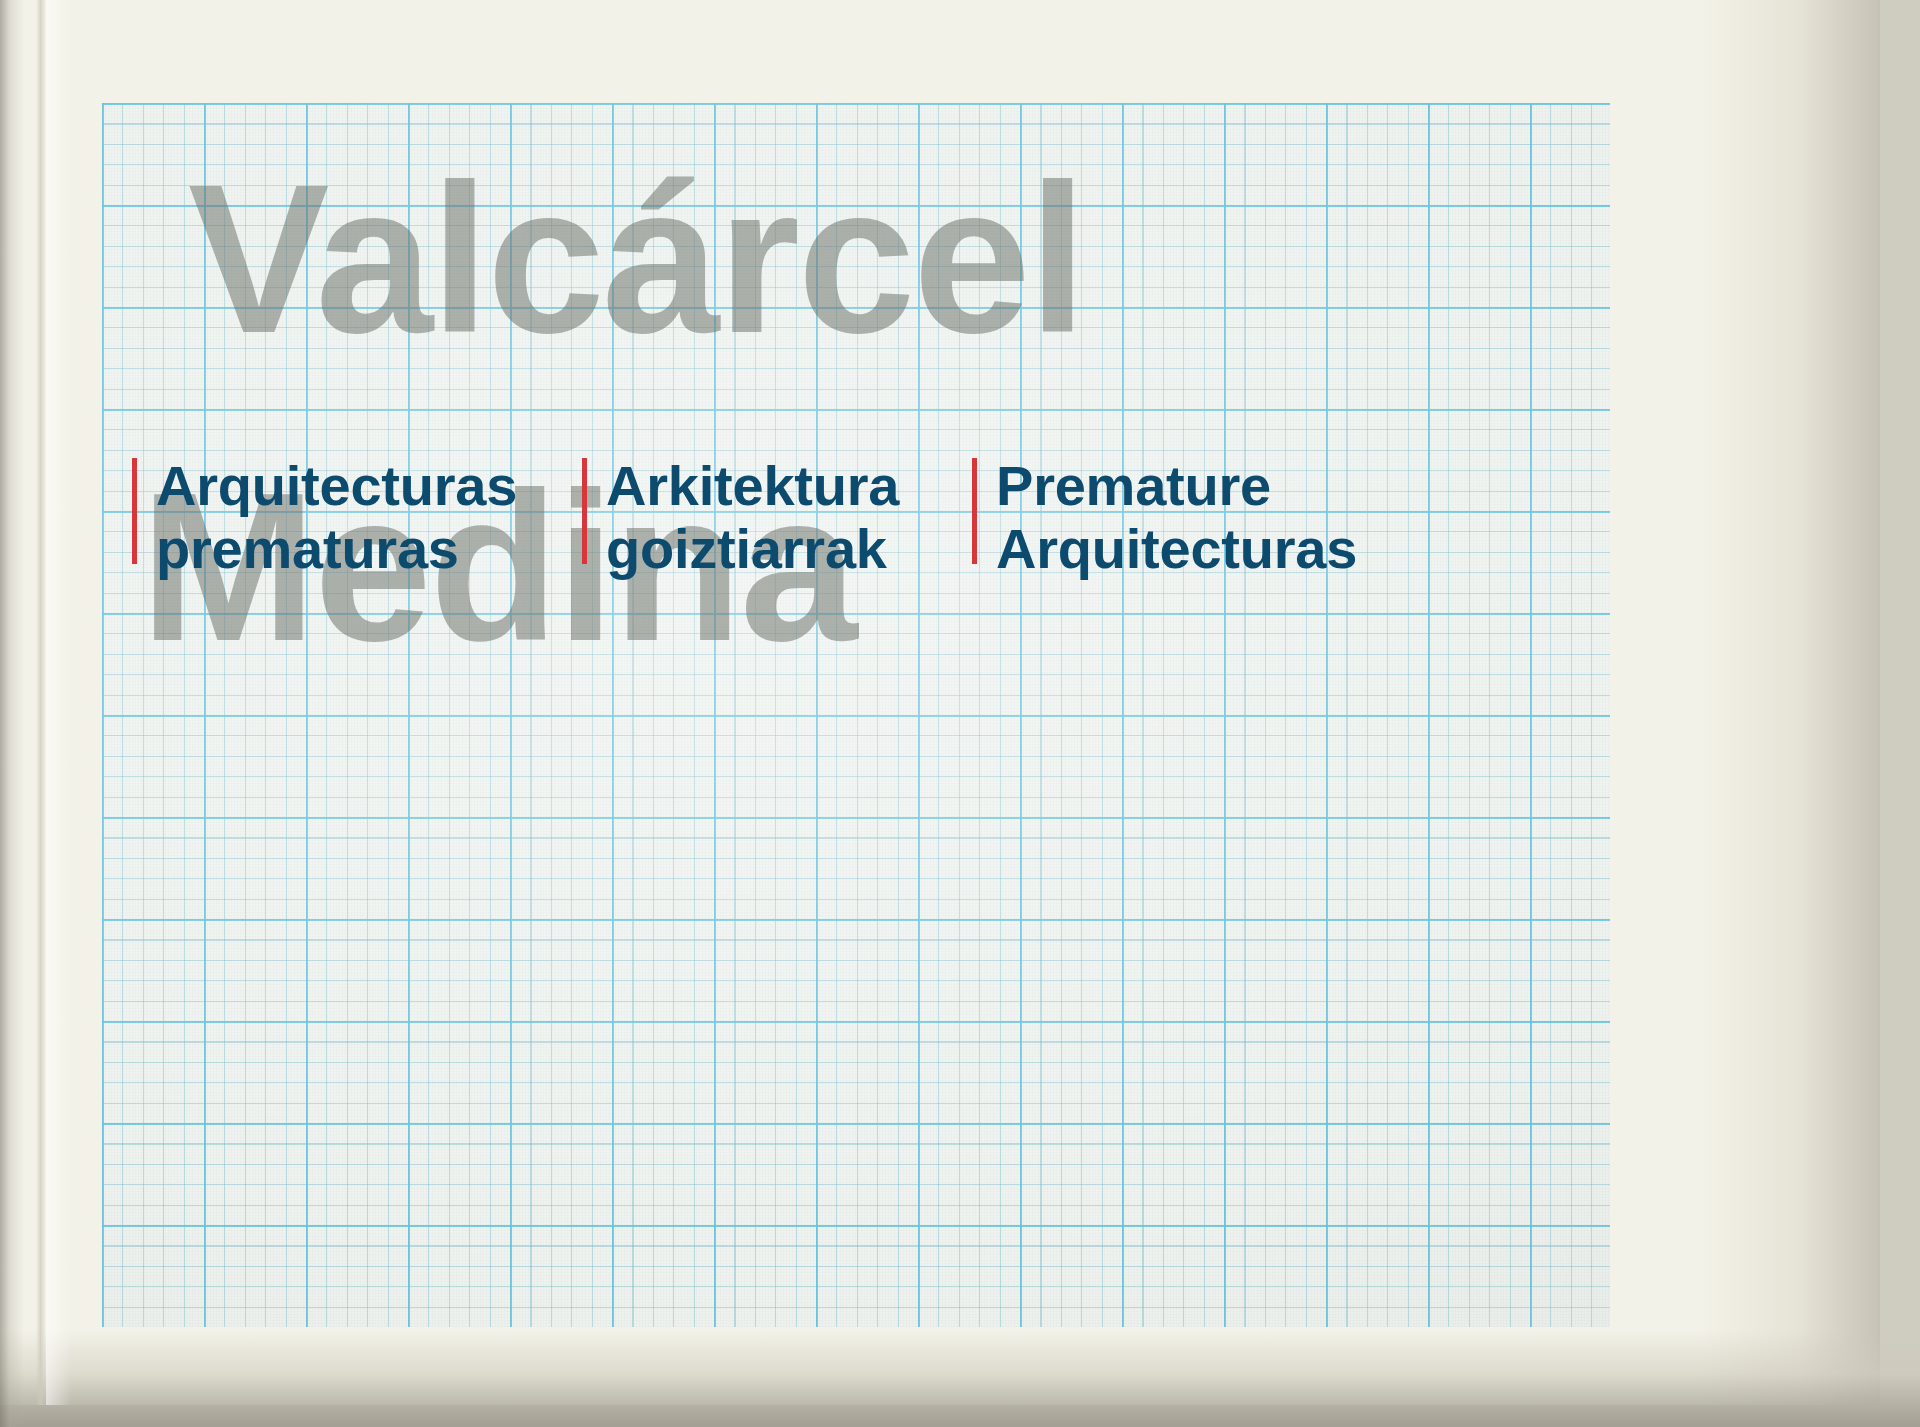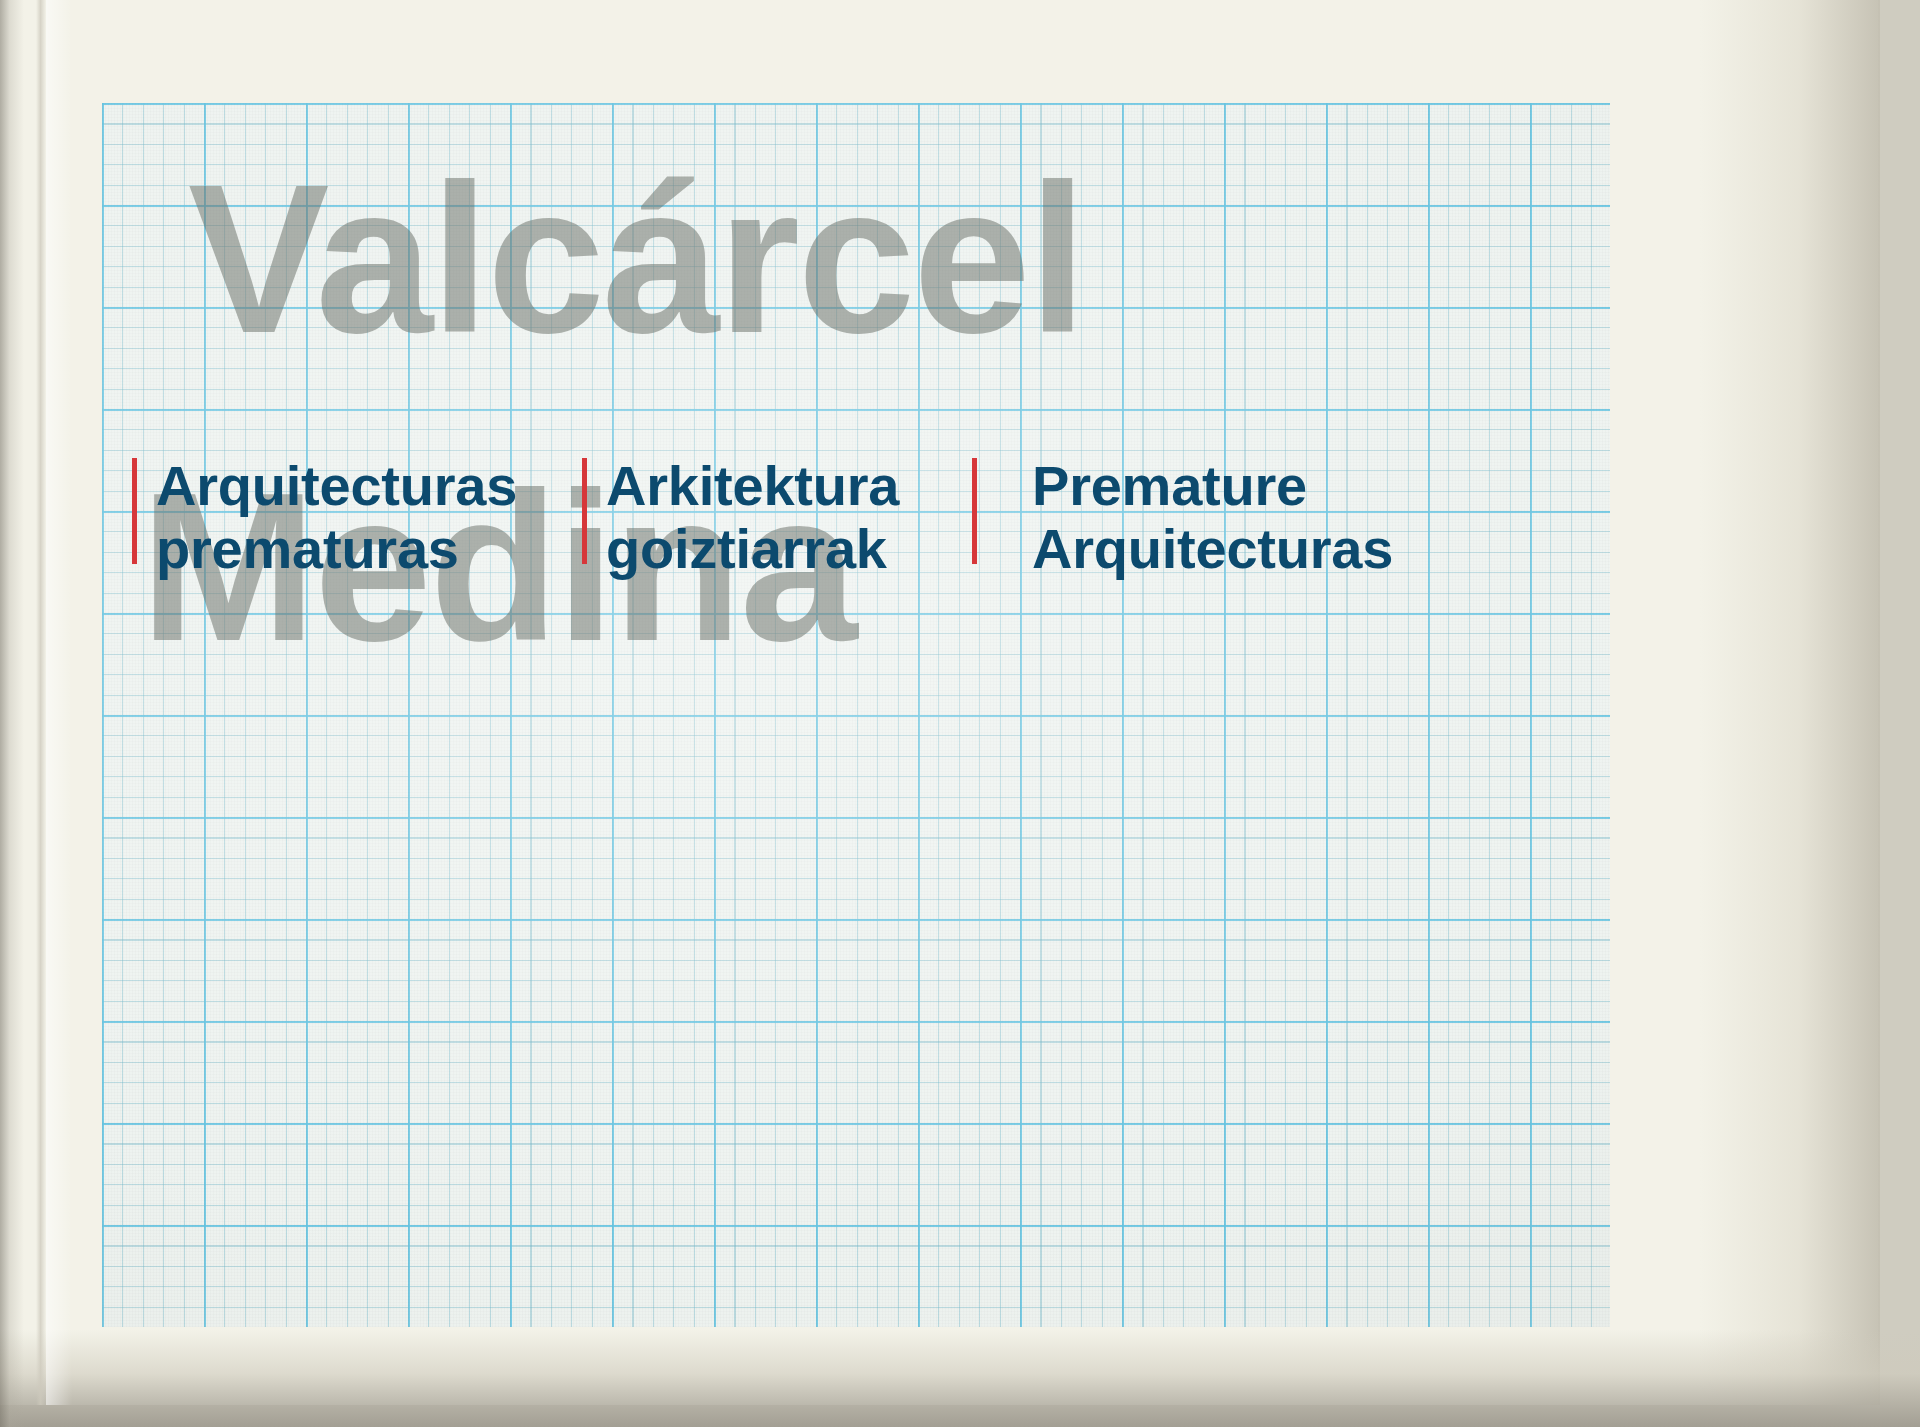--- a/index.html
+++ b/index.html
@@ -83,21 +83,21 @@
     -webkit-font-smoothing:antialiased;
   }
   #name-valcarcel{left:140px;top:168px;font-size:212px;margin-left:48px;}
   #name-medina   {left:140px;top:476px;font-size:212px;}
 
   .langrow{position:absolute;left:132px;top:455px;width:1480px;height:120px;}
 
   .langcol{position:absolute;top:0;display:flex;align-items:flex-start;}
   #lang-col-0{left:0px;}
   #lang-col-1{left:450px;}
-  #lang-col-2{left:840px;gap:36px;}
+  #lang-col-2{left:840px;}
 
   .rule{width:5px;height:106px;background:#d6373a;margin-right:19px;
         margin-top:3px;flex:0 0 auto;}
 
   .langtext{font-size:56px;font-weight:700;line-height:1.12;
             color:#0c4a6e;letter-spacing:-0.004em;white-space:pre;}
 
   
   .langtext,.bigname{text-rendering:optimizeLegibility;}
 </style>

